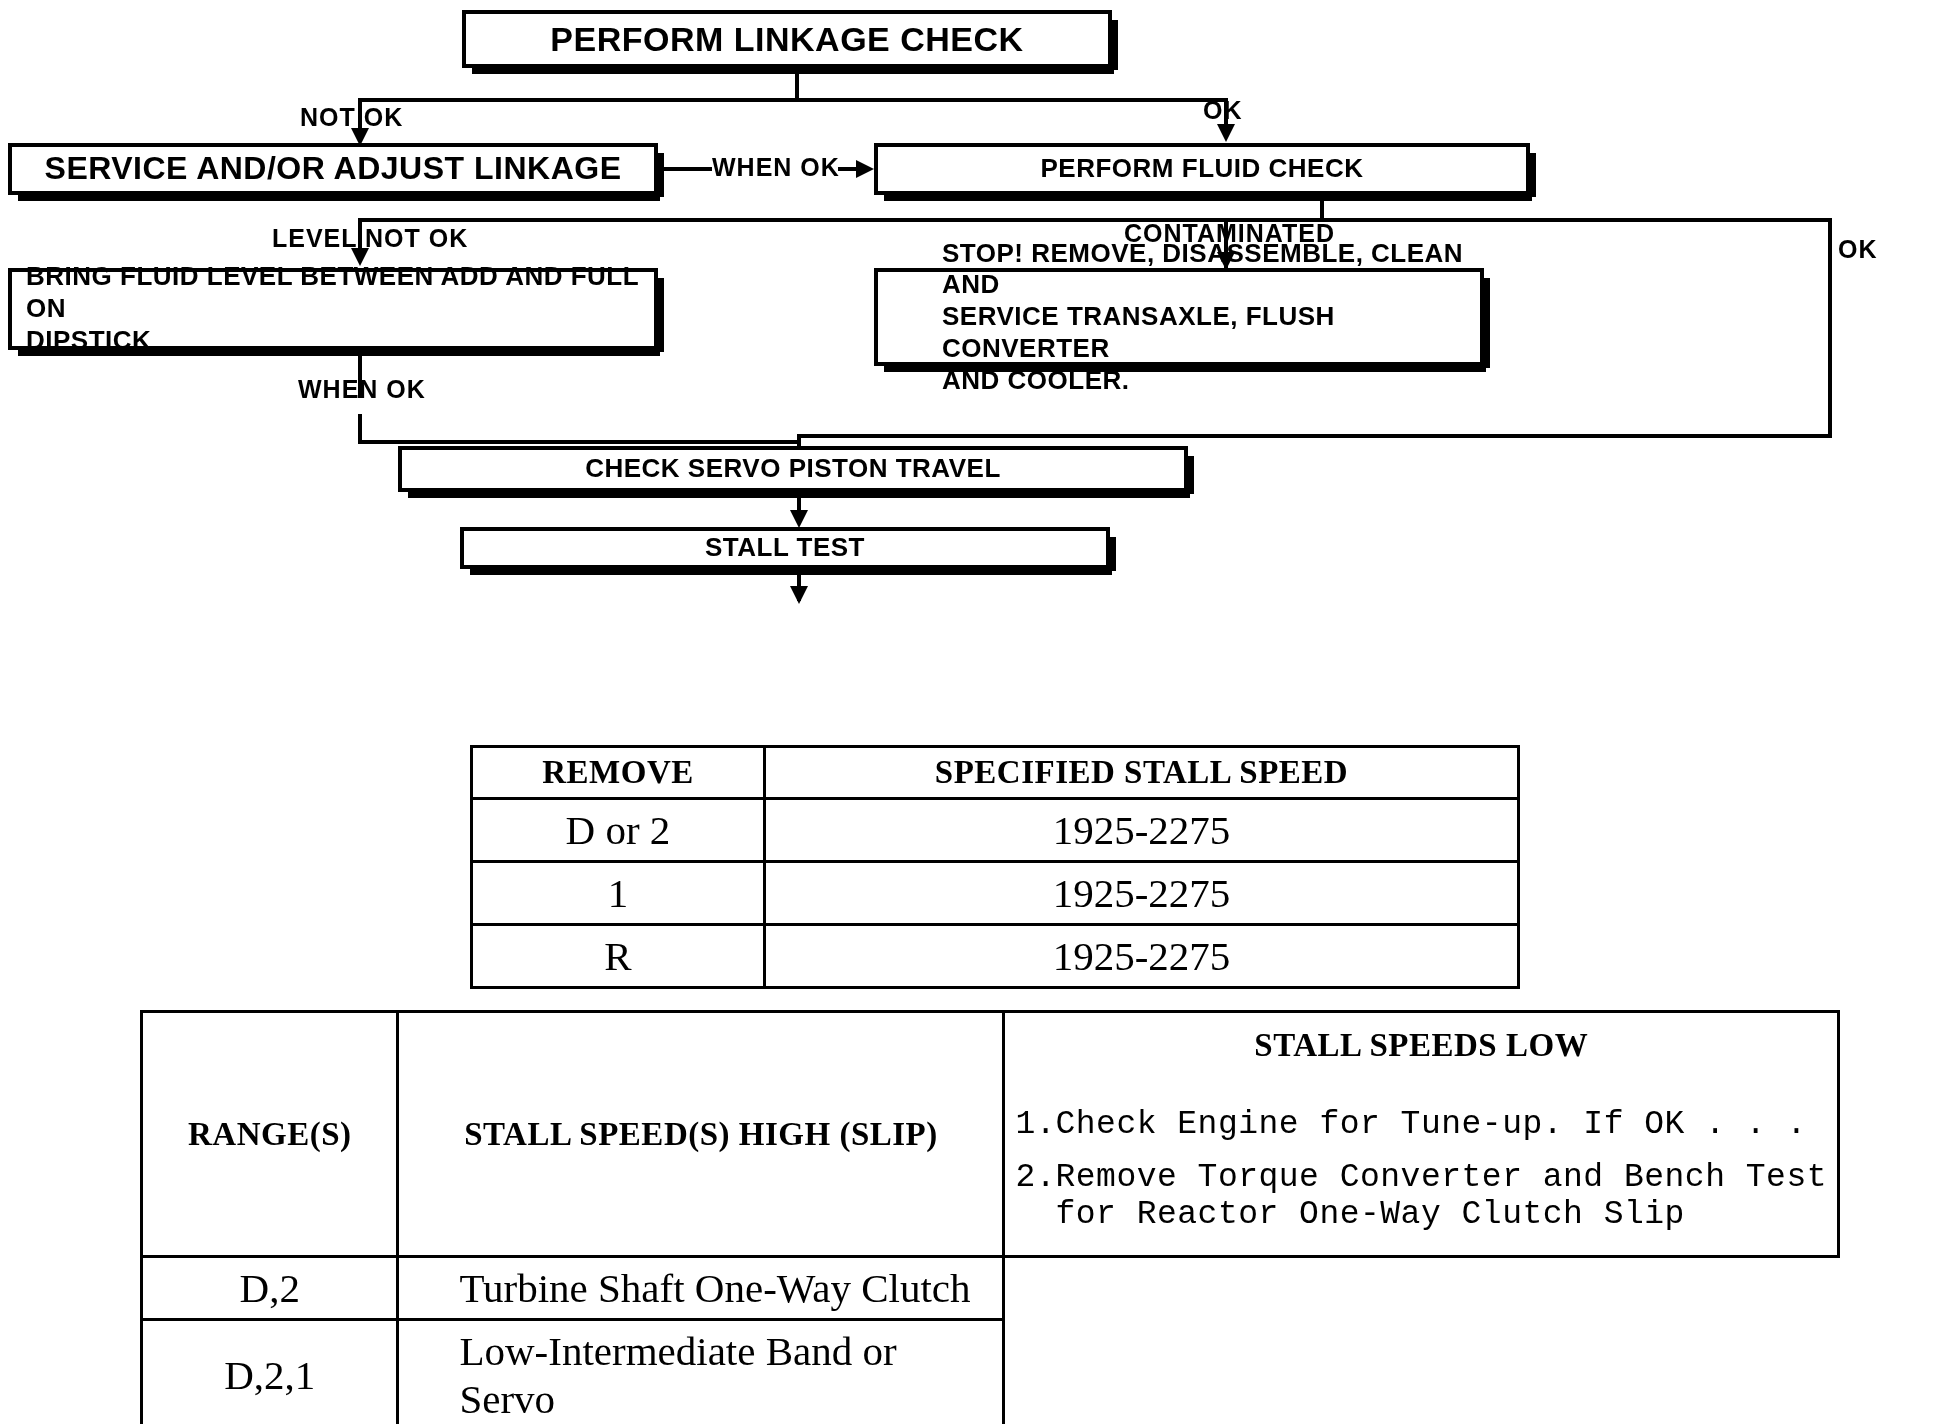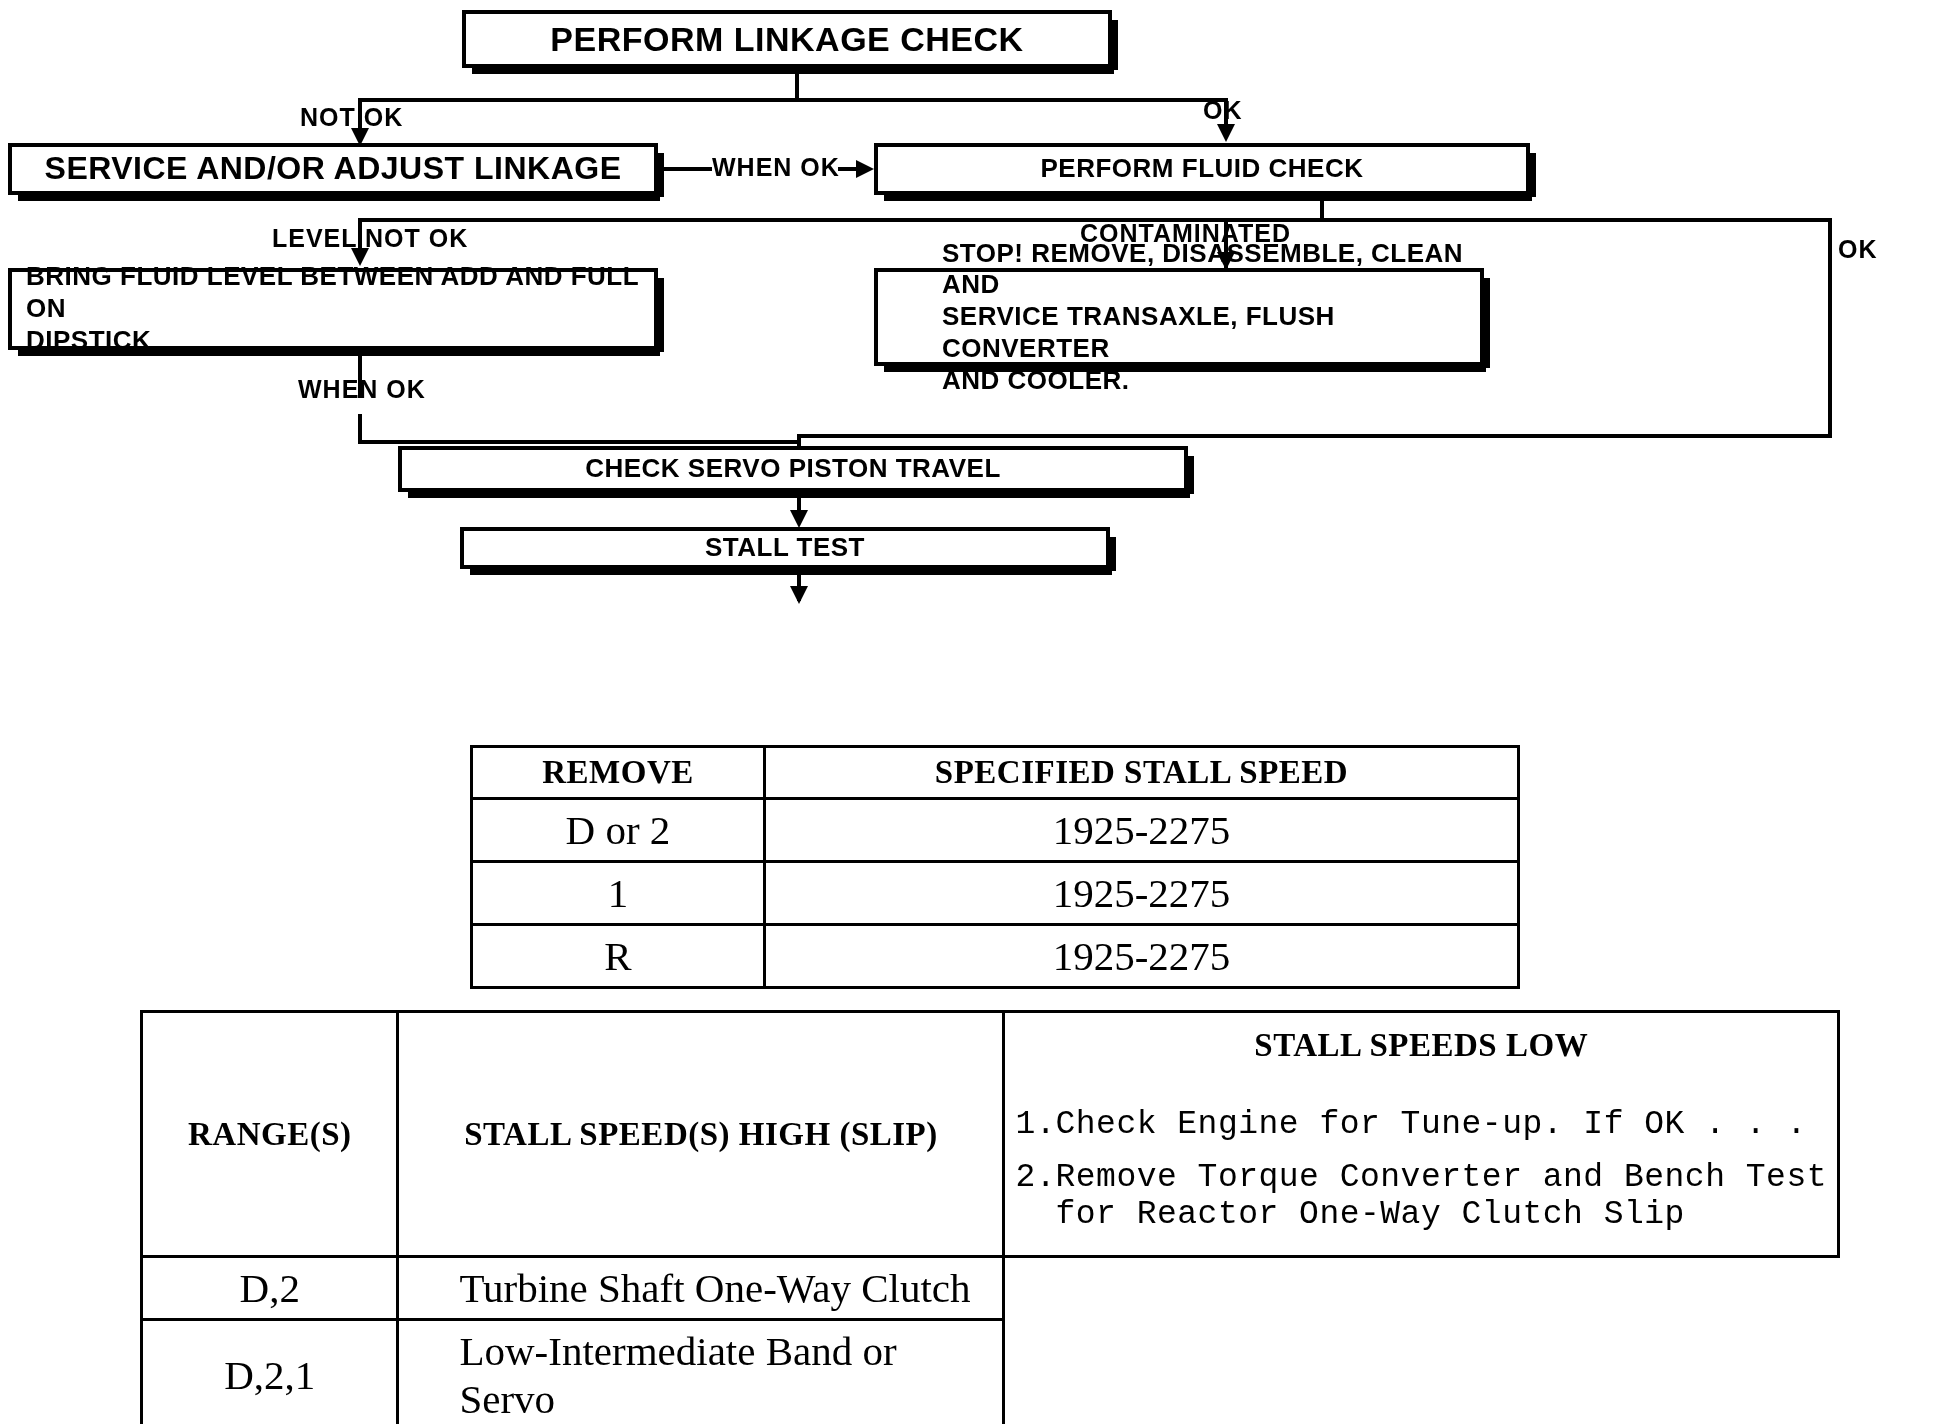--- a/index.html
+++ b/index.html
@@ -164,21 +164,21 @@
 
   <div class="vline" style="left:1320px; top:197px; height:24px;"></div>
   <div class="hline" style="left:358px; top:218px; width:1474px;"></div>
 
   <div class="vline" style="left:358px; top:218px; height:42px;"></div>
   <div class="arrow-down" style="left:351px; top:248px;"></div>
   <div class="flow-label" style="left:272px; top:224px;">LEVEL NOT OK</div>
 
   <div class="vline" style="left:1224px; top:218px; height:52px;"></div>
   <div class="arrow-down" style="left:1217px; top:252px;"></div>
-  <div class="flow-label" style="left:1080px; top:219px;">CONTAMINATED</div>
+  <div class="flow-label" style="left:1124px; top:219px;">CONTAMINATED</div>
 
   <div class="vline" style="left:1828px; top:218px; height:220px;"></div>
   <div class="flow-label" style="left:1838px; top:235px;">OK</div>
   <div class="hline" style="left:797px; top:434px; width:1035px;"></div>
   <div class="vline" style="left:797px; top:434px; height:30px;"></div>
   <div class="arrow-down" style="left:790px; top:452px;"></div>
 
   <div class="box left" id="n-bring-fluid" style="left:8px; top:268px; width:650px; height:82px; font-size:26px;">
     <span class="txt">
       <span class="stack-line">BRING FLUID LEVEL BETWEEN ADD AND FULL ON</span>

